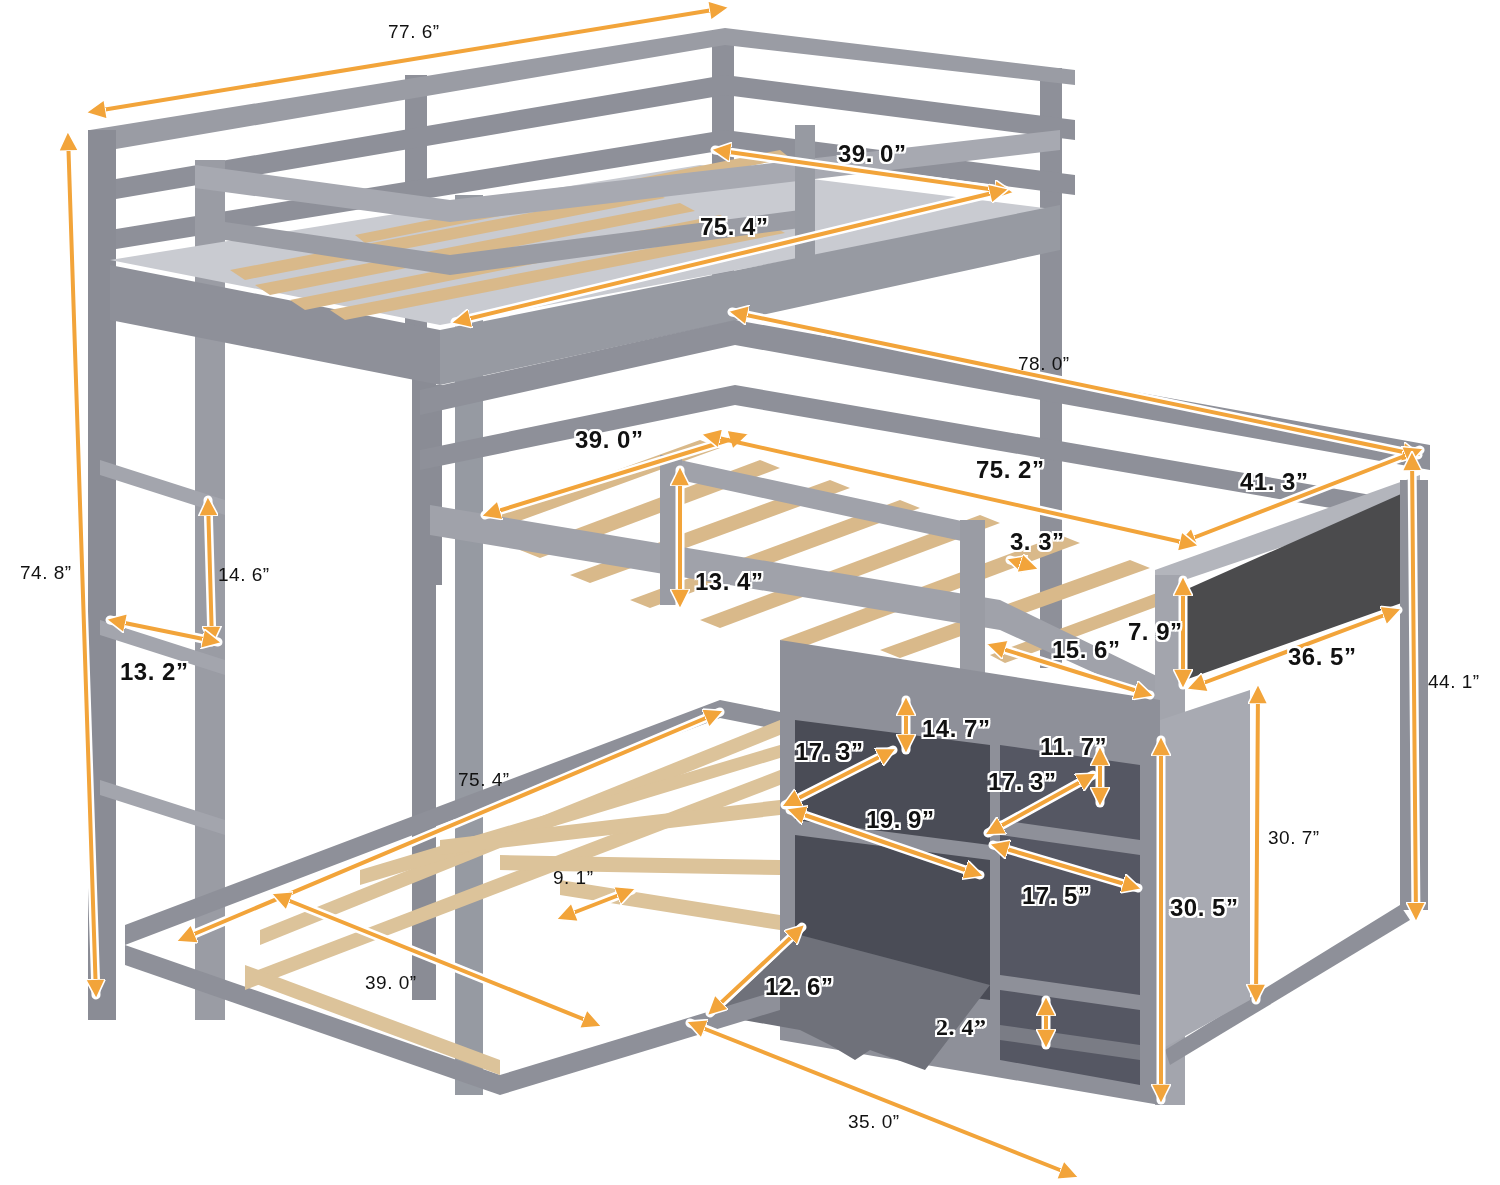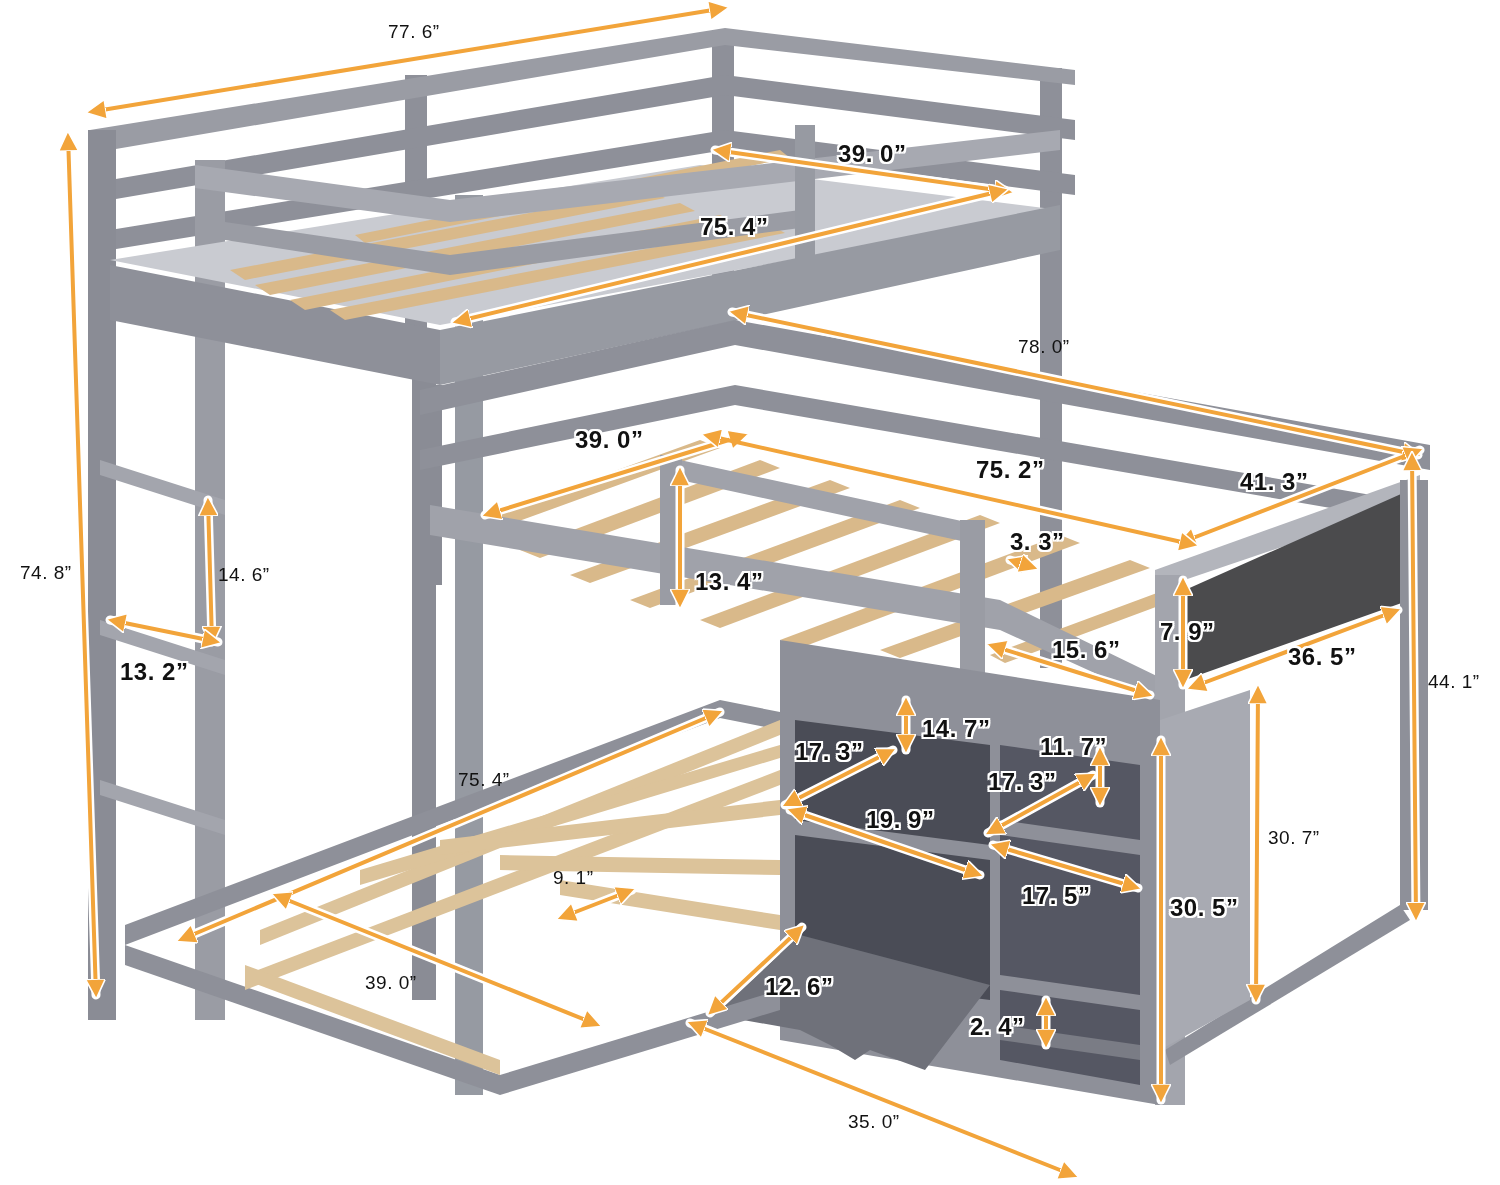--- a/index.html
+++ b/index.html
@@ -177,40 +177,40 @@
         <line x1="1046" y1="1000" x2="1046" y2="1045"></line>
         <line x1="690" y1="1023" x2="1075" y2="1176"></line>
       </g>
     </g>
   </svg>
 
   <div class="lbl plain" style="left:388px;top:22px;">77. 6”</div>
   <div class="lbl plain" style="left:0px;top:563px;padding-left:20px;">74. 8”</div>
   <div class="lbl halo" style="left:838px;top:142px;">39. 0”</div>
   <div class="lbl halo" style="left:700px;top:215px;">75. 4”</div>
-  <div class="lbl plain" style="left:1018px;top:337px;">78. 0”</div>
+  <div class="lbl plain" style="left:1018px;top:354px;">78. 0”</div>
   <div class="lbl halo" style="left:1240px;top:470px;">41. 3”</div>
   <div class="lbl halo" style="left:575px;top:428px;">39. 0”</div>
   <div class="lbl halo" style="left:976px;top:458px;">75. 2”</div>
   <div class="lbl halo" style="left:695px;top:522px;margin-top:48px;">13. 4”</div>
   <div class="lbl halo" style="left:1010px;top:530px;">3. 3”</div>
   <div class="lbl plain" style="left:218px;top:565px;">14. 6”</div>
   <div class="lbl halo" style="left:120px;top:660px;">13. 2”</div>
   <div class="lbl halo" style="left:1052px;top:638px;">15. 6”</div>
-  <div class="lbl halo" style="left:1160px;top:620px;">7. 9”</div>
+  <div class="lbl halo" style="left:1128px;top:620px;">7. 9”</div>
   <div class="lbl halo" style="left:1288px;top:645px;">36. 5”</div>
   <div class="lbl plain" style="left:1428px;top:672px;">44. 1”</div>
   <div class="lbl halo" style="left:922px;top:717px;">14. 7”</div>
   <div class="lbl halo" style="left:795px;top:740px;">17. 3”</div>
   <div class="lbl halo" style="left:1040px;top:735px;">11. 7”</div>
   <div class="lbl halo" style="left:988px;top:770px;">17. 3”</div>
   <div class="lbl halo" style="left:866px;top:808px;">19. 9”</div>
   <div class="lbl halo" style="left:1022px;top:884px;">17. 5”</div>
   <div class="lbl plain" style="left:1268px;top:828px;">30. 7”</div>
   <div class="lbl halo" style="left:1170px;top:896px;">30. 5”</div>
   <div class="lbl plain" style="left:458px;top:770px;">75. 4”</div>
   <div class="lbl plain" style="left:553px;top:868px;">9. 1”</div>
   <div class="lbl plain" style="left:365px;top:973px;">39. 0”</div>
   <div class="lbl halo" style="left:765px;top:975px;">12. 6”</div>
-  <div class="lbl halo" style="left:970px;top:1015px;">2. 4”</div>
+  <div class="lbl halo" style="left:936px;top:1015px;font-family:Liberation Serif, serif;">2. 4”</div>
   <div class="lbl plain" style="left:808px;top:1112px;margin-left:40px;">35. 0”</div>
 
 </div>
 
 </body></html>

